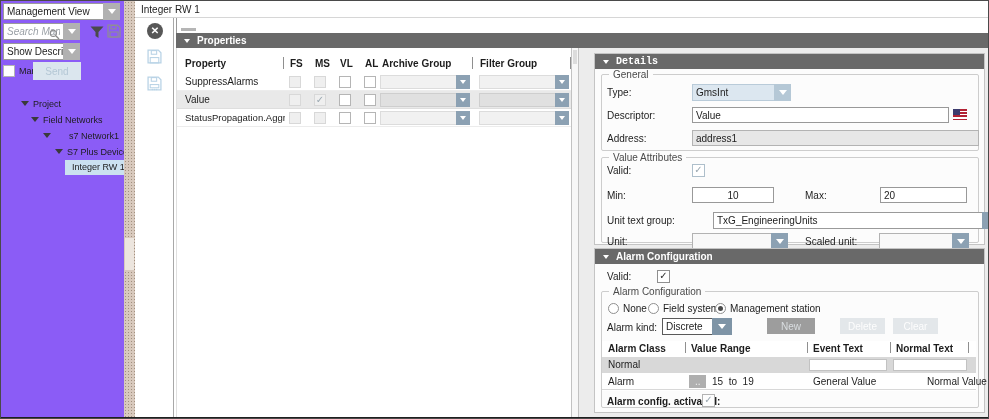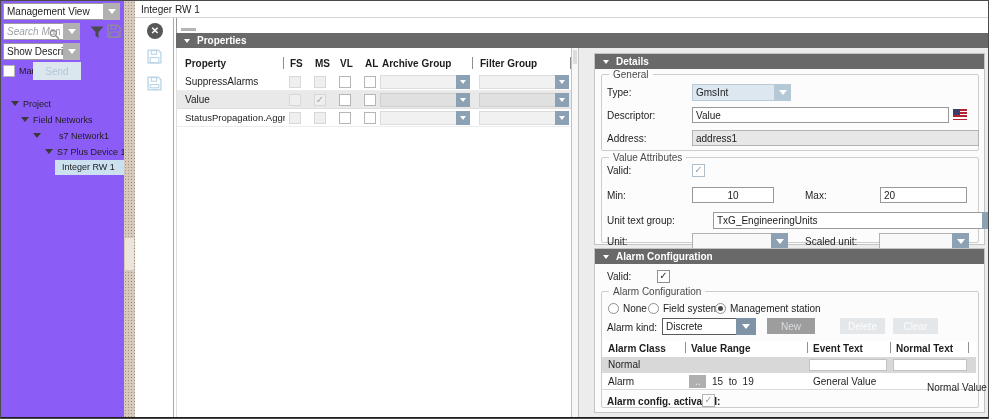--- a/index.html
+++ b/index.html
@@ -86,21 +86,21 @@
       <div class="fld s9">Show Description</div>
       <div class="ar">
           <i></i>
         </div>
     </div>
 
     <div class="a ck" style="left:2px;top:64px;"></div>
     <span class="a lb s9" style="left:18px;top:65px;">Mar</span>
     <button class="a btn" style="left:32px;top:61px;width:48px;height:18px;background:#dbe6ee;color:#b4c7d5;">Send</button>
 
-    <div class="a" style="left:4px;top:92px;width:122px;height:327px;text-align:right;">
+    <div class="a" style="left:14px;top:92px;width:122px;height:327px;text-align:right;">
       <div class="a" style="left:0;top:3px;width:123px;height:15px;">
         <span class="a tdn" style="left:6px;top:5px;"></span>
         <span class="a lb s9" style="left:18px;top:3px;">Project</span>
       </div>
       <div class="a" style="left:0;top:19px;width:123px;height:15px;">
         <span class="a tdn" style="left:16px;top:5px;"></span>
         <span class="a lb s9" style="left:28px;top:3px;">Field Networks</span>
       </div>
       <div class="a" style="left:0;top:35px;width:123px;height:15px;">
         <span class="a tdn" style="left:28px;top:5px;"></span>
@@ -232,21 +232,21 @@
     </div>
   </div>
 
   <div class="a" style="left:570px;top:47px;width:8px;height:372px;background:#f7f7f7;border-left:1px solid #c2c2c2;border-right:1px solid #c2c2c2;">
     <div class="a" style="left:1px;top:2px;width:4px;height:14px;background:#dcdcdc;"></div>
   </div>
 
   <div class="a" style="left:578px;top:47px;width:409px;height:372px;background:#ececec;">
 
     <div class="a box" style="left:15px;top:5px;width:391px;height:192px;">
-      <div class="hdr" style="height:15px;">
+      <div class="hdr" style="height:15px;font-family:Liberation Mono, monospace;">
         <span class="tdn w"></span>
         <span>Details</span>
       </div>
 
       <div class="a fset" style="left:6px;top:20px;width:378px;height:77px;">
         <span class="leg">General</span>
       </div>
       <span class="a lb" style="left:12px;top:33px;">Type:</span>
       <div class="a dd" style="left:97px;top:30px;width:99px;height:17px;">
         <div class="fld" style="background:#dce7f0;border-color:#b9cbd9;">GmsInt</div>
@@ -307,21 +307,21 @@
       </div>
 
       <span class="a radio" style="left:13px;top:54px;"></span>
       <span class="a lb" style="left:28px;top:54px;">None</span>
       <span class="a radio" style="left:53px;top:54px;"></span>
       <span class="a lb" style="left:68px;top:54px;">Field system</span>
       <span class="a radio sel" style="left:120px;top:54px;"></span>
       <span class="a lb" style="left:135px;top:54px;">Management station</span>
 
       <span class="a lb" style="left:12px;top:73px;">Alarm kind:</span>
-      <div class="a dd" style="left:67px;top:69px;width:94px;height:17px;">
+      <div class="a dd" style="left:67px;top:69px;width:70px;height:17px;">
         <div class="fld" style="border-color:#5a5a5a;">Discrete</div>
         <div class="ar" style="background:#7e94a6;width:20px;">
             <i></i>
           </div>
       </div>
       <button class="a btn" style="left:172px;top:69px;width:48px;height:16px;background:#9d9d9d;color:#d9dde0;">New</button>
       <button class="a btn" style="left:245px;top:69px;width:45px;height:16px;background:#e3e7ea;color:#fdfdfd;">Delete</button>
       <button class="a btn" style="left:298px;top:69px;width:45px;height:16px;background:#e3e7ea;color:#fdfdfd;">Clear</button>
 
       <div class="a" style="left:7px;top:92px;width:374px;height:50px;background:#fff;">
@@ -338,21 +338,21 @@
         <div class="a" style="left:0;top:16px;width:374px;height:16px;background:#d8d8d8;">
           <span class="a lb" style="left:6px;top:2px;">Normal</span>
           <span class="a" style="left:207px;top:2px;width:78px;height:12px;background:#fff;border:1px solid #c2c2c2;"></span>
           <span class="a" style="left:291px;top:2px;width:74px;height:12px;background:#fff;border:1px solid #c2c2c2;"></span>
         </div>
         <div class="a" style="left:0;top:33px;width:374px;height:16px;background:#fff;border-bottom:1px solid #d8d8d8;">
           <span class="a lb" style="left:6px;top:2px;">Alarm</span>
           <button class="a btn" style="left:87px;top:1px;width:17px;height:13px;background:#afafaf;color:#f0f0f0;line-height:8px;">..</button>
           <span class="a lb" style="left:110px;top:2px;white-space:pre;">15  to  19</span>
           <span class="a lb" style="left:211px;top:2px;">General Value</span>
-          <span class="a lb" style="left:294px;top:8px;padding-left:31px;">Normal Value</span>
+          <span class="a lb" style="left:294px;top:2px;padding-left:31px;">Normal Value</span>
         </div>
       </div>
 
       <span class="a lb b" style="left:12px;top:147px;">Alarm config. activated:</span>
       <span class="a ck on gray" style="left:107px;top:145px;width:13px;height:13px;border-color:#b3b3b3;background:#fdfdfd;"></span>
     </div>
   </div>
 
   <div class="a" style="left:0;top:416px;width:989px;height:3px;background:#1f1f1f;"></div>
 </div>

